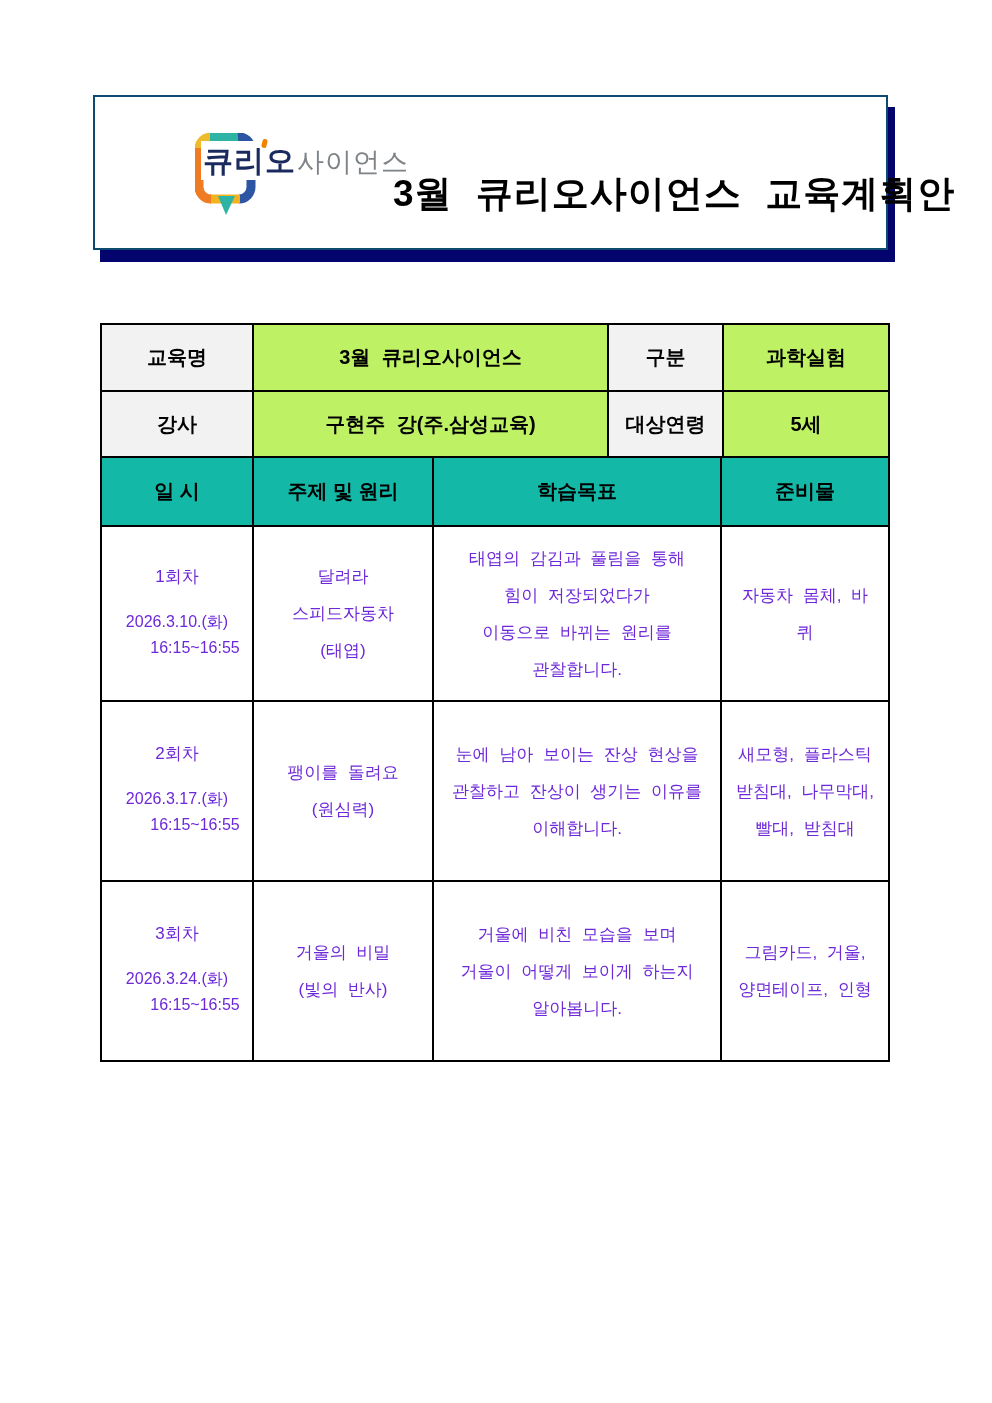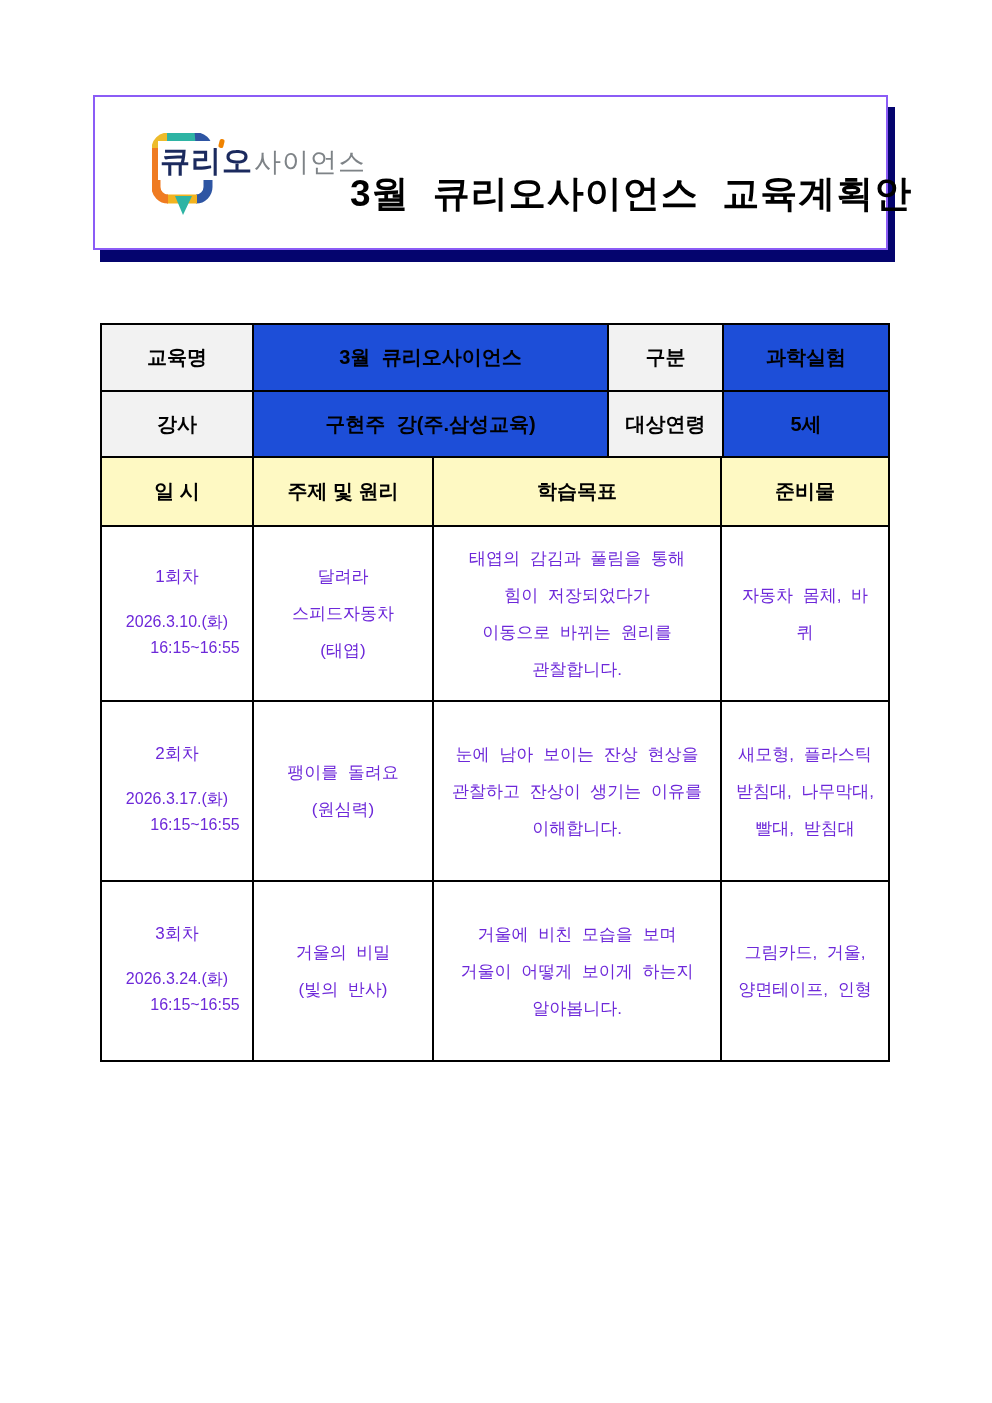--- a/index.html
+++ b/index.html
@@ -10,24 +10,25 @@
     font-family: "Liberation Sans", "DejaVu Sans", sans-serif;
     color: #000;
   }
 
   
   .header-box {
     position: absolute;
     left: 93px; top: 95px;
     width: 795px; height: 155px;
     background: #ffffff;
-    border: 2px solid #8b5cf6;
+    border: 2px solid #0c4a6e;
     box-shadow: 7px 12px 0 #04046e;
     display: flex;
     align-items: stretch;
+    padding-left: 43px;
   }
   .logo-wrap {
     position: relative;
     width: 255px;
     flex: 0 0 255px;
   }
   .logo-icon {
     position: absolute;
     left: 57px; top: 36px;
     width: 62px; height: 84px;
@@ -86,30 +87,30 @@
     padding: 12px;
   }
   .info-table { top: 323px; }
   .info-table tr { height: 67px; }
   .label-cell {
     background: #f2f2f2;
     font-weight: bold;
     font-size: 20px;
   }
   .value-cell {
-    background: #1d4ed8;
+    background: #bef264;
     font-weight: bold;
     font-size: 20px;
     word-spacing: 6px;
   }
 
   .schedule-table { top: 456px; }
   .schedule-table .head-row { height: 69px; }
   .schedule-table .head-row td {
-    background: #fef9c3;
+    background: #14b8a6;
     font-weight: bold;
     font-size: 20px;
   }
   .schedule-table .data-row td {
     background: #ffffff;
     font-size: 17px;
     color: #6d28d9;
   }
   .r1 { height: 175px; }
   .r2 { height: 180px; }

